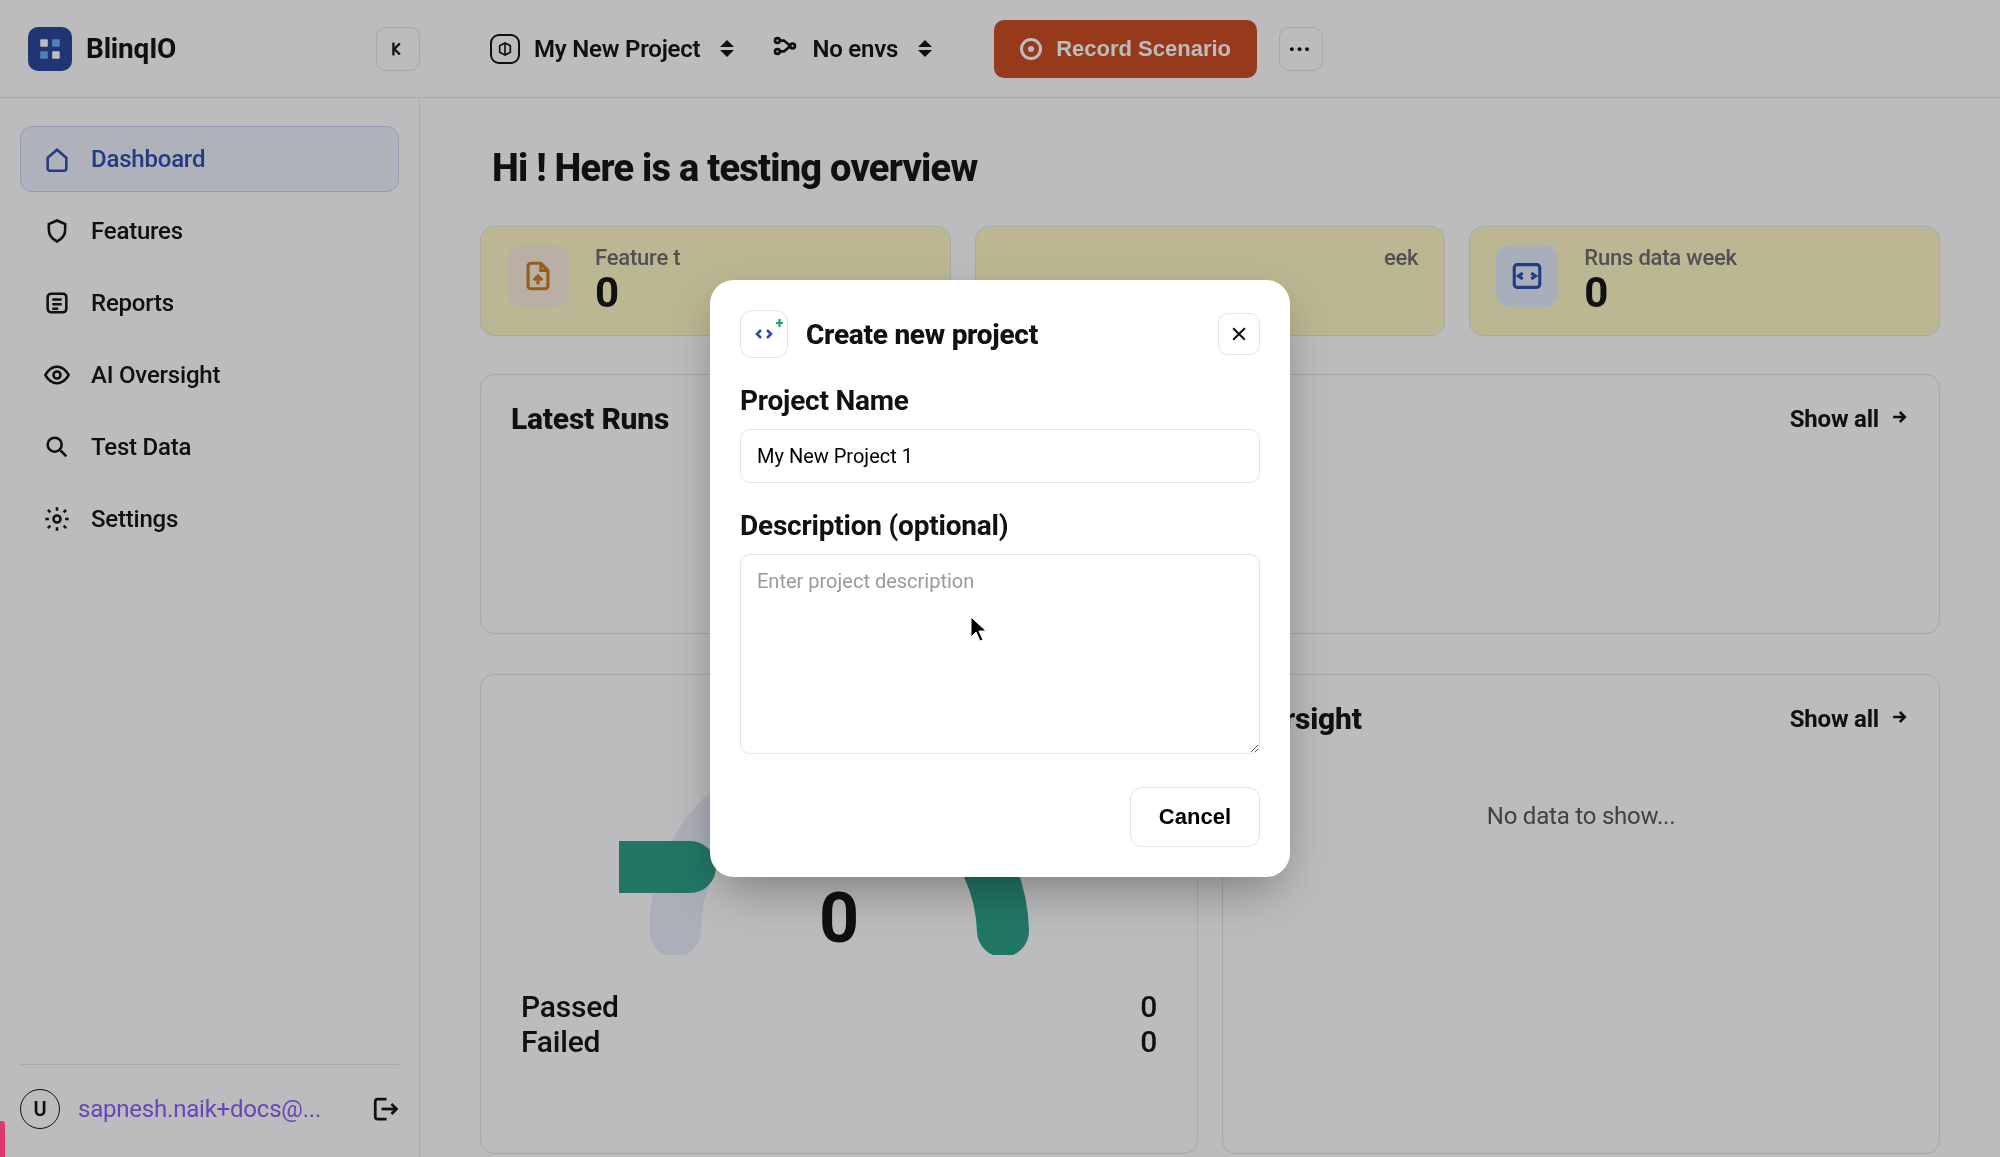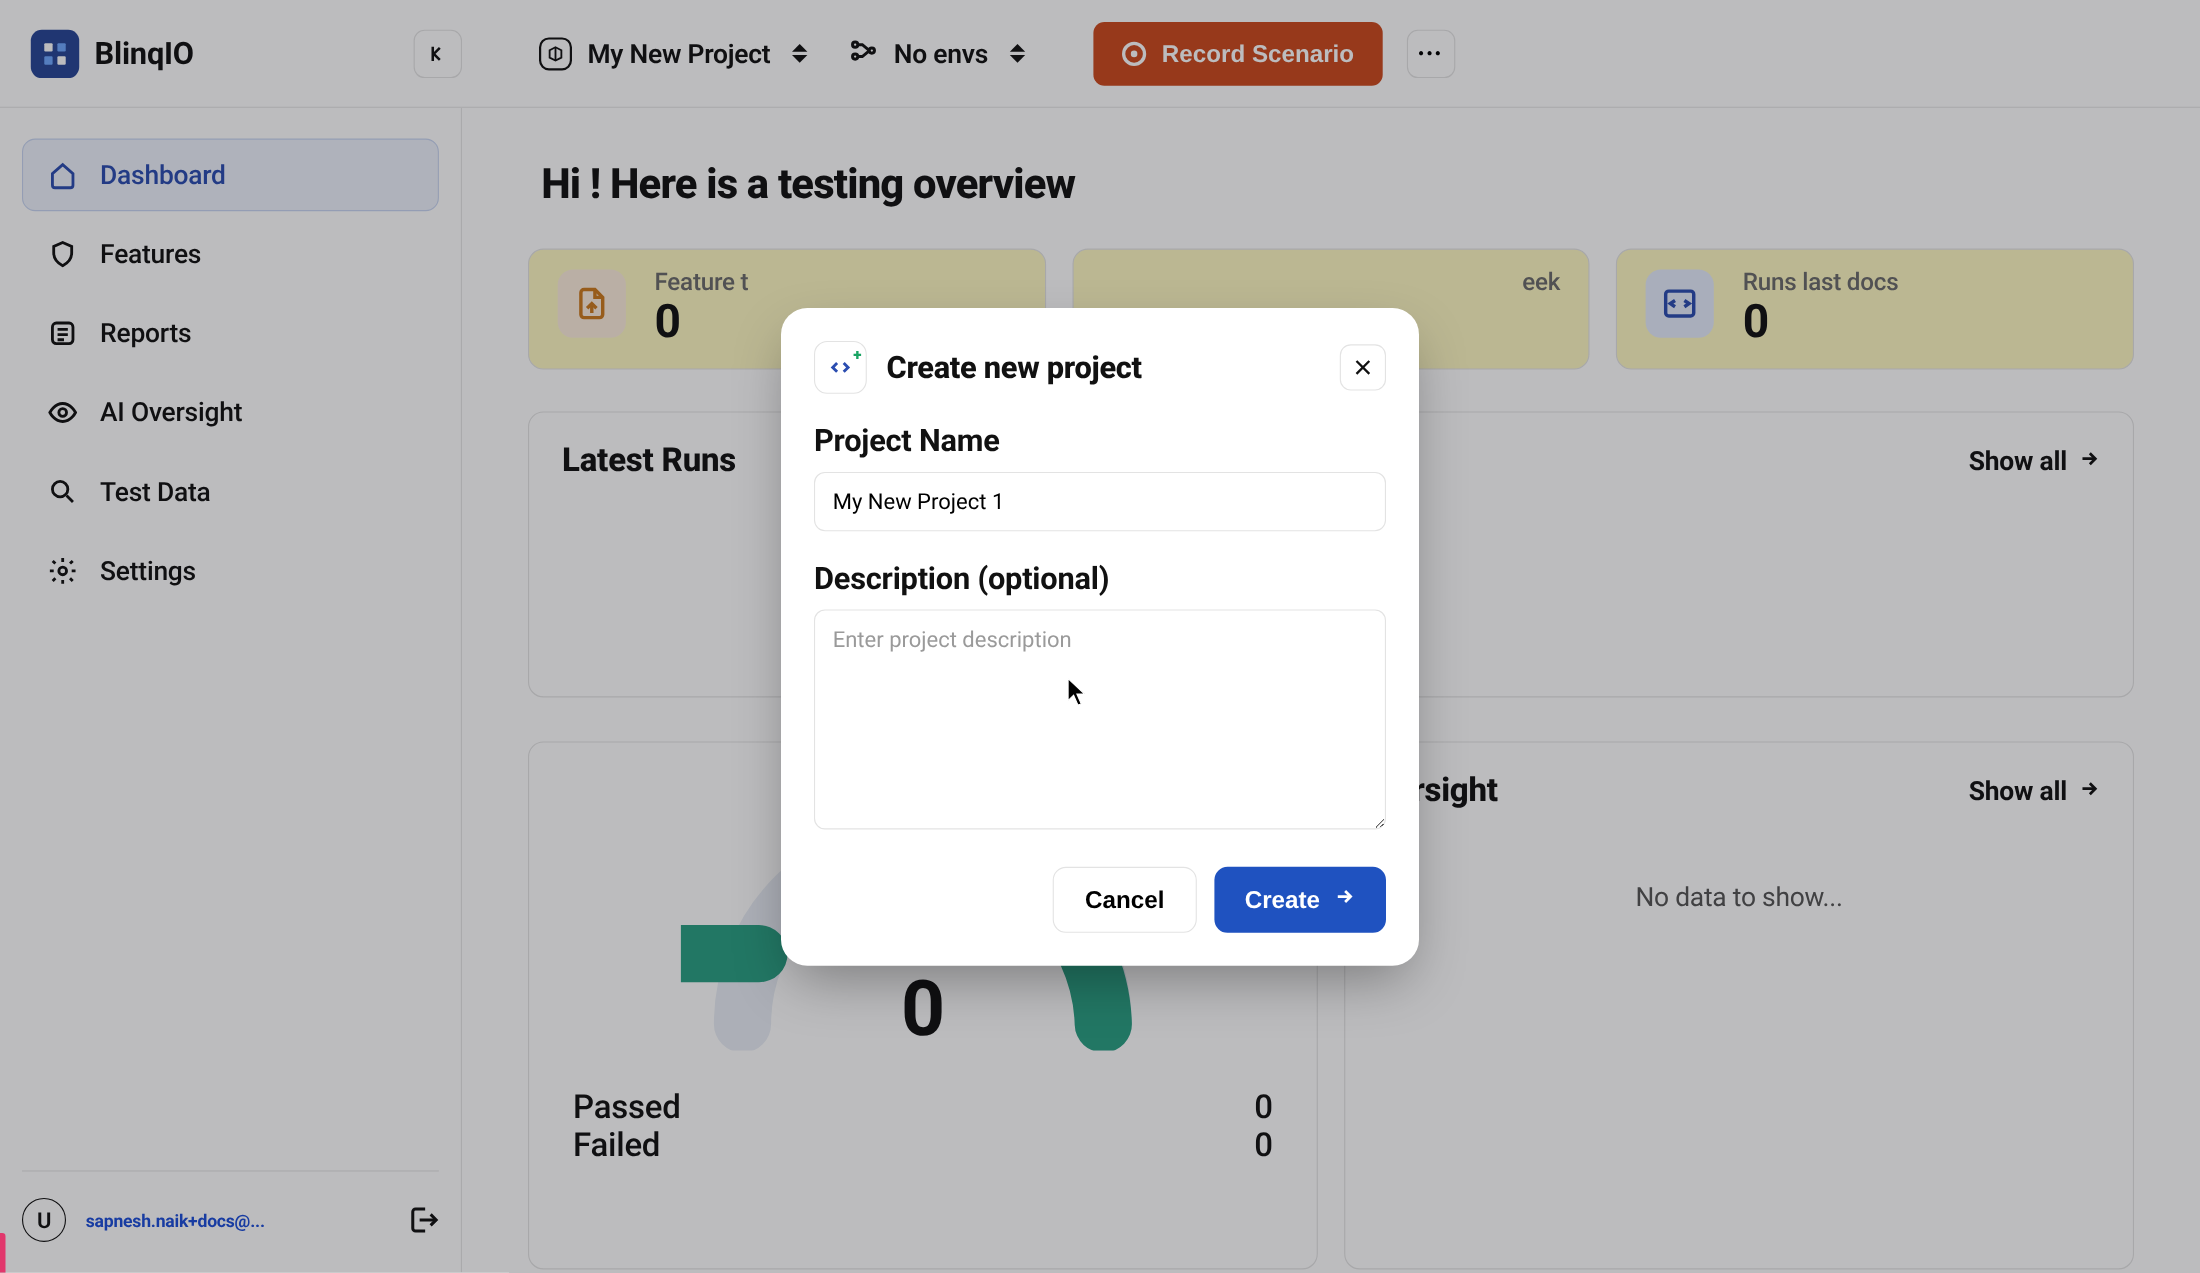--- a/index.html
+++ b/index.html
@@ -95,21 +95,21 @@
     border:1px solid #c8d5f1;background:var(--accent-blue-bg);color:var(--accent-blue);
   }
   .nav-item.active .nav-icon{color:var(--accent-blue);}
   .nav-icon{width:28px;height:28px;display:flex;align-items:center;justify-content:center;color:#111;}
   .nav-icon svg{width:28px;height:28px;stroke:currentColor;fill:none;stroke-width:2.2;}
   .sidebar-footer{
     margin-top:auto;border-top:1px solid var(--sidebar-border);padding-top:24px;
     display:flex;align-items:center;gap:18px;
   }
   .avatar{width:40px;height:40px;border:1.5px solid #111;border-radius:50%;display:flex;align-items:center;justify-content:center;font-weight:600;font-size:20px;}
-  .user-email{flex:1;white-space:nowrap;overflow:hidden;text-overflow:ellipsis;font-size:16px;color:#1d4ed8;font-weight:bold;}
+  .user-email{flex:1;white-space:nowrap;overflow:hidden;text-overflow:ellipsis;font-size:24px;color:#8b5cf6;}
   .logout-icon{width:30px;height:30px;cursor:pointer;}
   
   .content{flex:1;padding:48px 60px;overflow:hidden;position:relative;}
   .greeting{font-weight:800;font-size:38px;margin:0 0 36px 12px;letter-spacing:-0.02em;}
   .stats{display:flex;gap:24px;margin-bottom:38px;}
   .stat{
     flex:1;border:1px solid var(--border);border-radius:14px;
     padding:18px 26px;display:flex;gap:26px;
     background:#fef9c3;
   }
@@ -339,21 +339,21 @@
       </div>
       <div class="stat">
         <div class="stat-icon blue">
           <svg viewBox="0 0 24 24">
               <rect x="3" y="4" width="18" height="16" rx="2"></rect>
               <path d="M9 10l-3 2 3 2"></path>
               <path d="M15 10l3 2-3 2"></path>
             </svg>
         </div>
         <div class="stat-text">
-          <div class="label">Runs last docs</div>
+          <div class="label">Runs data week</div>
           <div class="value">0</div>
         </div>
       </div>
     </div>
 
     <div class="panel latest-runs">
       <div class="panel-head">
         <div class="panel-title">Latest Runs</div>
         <div class="show-all">
           <span>Show all</span>
@@ -427,27 +427,20 @@
   <div class="form-label">Project Name</div>
   <input class="text-input" type="text" value="My New Project 1" style="">
 
   <div class="form-label">Description (optional)</div>
   <textarea class="textarea" placeholder="Enter project description" style=""></textarea>
 
   <div class="modal-actions">
     <button class="btn btn-secondary">
       <span>Cancel</span>
     </button>
-    <button class="btn btn-primary">
-      <span>Create</span>
-      <span class="arrow-right"><svg viewBox="0 0 24 24">
-            <path d="M5 12h14"></path>
-            <path d="M13 6l6 6-6 6"></path>
-          </svg></span>
-    </button>
   </div>
 </div>
 
 <div class="cursor">
   <svg viewBox="0 0 18 26">
       <path d="M1 1l0 20 5-5 4 9 3-1-4-9 7 0z" fill="#000" stroke="#fff" stroke-width="1"></path>
     </svg>
 </div>
 
 <div class="edge-stripe"></div>

